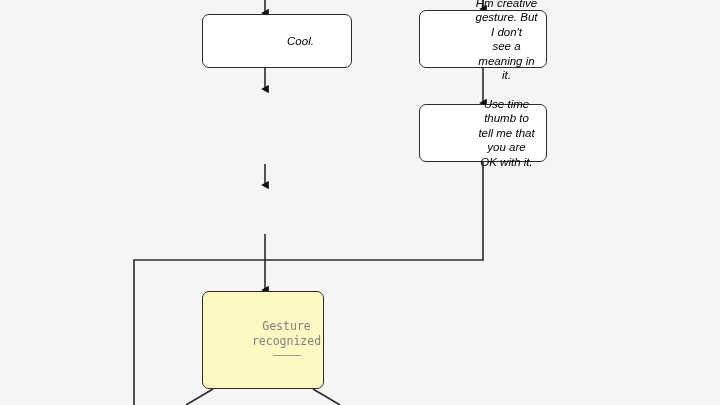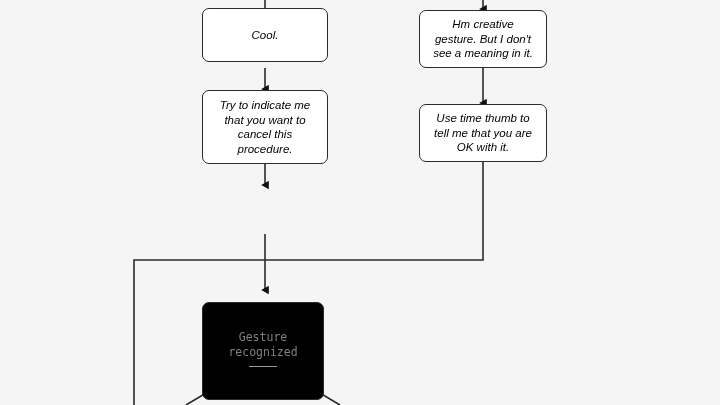--- a/index.html
+++ b/index.html
@@ -30,50 +30,50 @@
     box-sizing: border-box;
     background: #ffffff;
     border: 1.6px solid #2b2b2b;
     border-radius: 7px;
     display: flex;
     flex-direction: column;
     align-items: center;
     justify-content: center;
     text-align: center;
     z-index: 2;
+    padding-left: 47px;
   }
   .node .label {
     font-style: italic;
     font-size: 11.5px;
     line-height: 14.5px;
     color: #000000;
     padding: 0 7px;
     white-space: pre-line;
   }
   .node-status {
-    background: #000000;
-    margin-top: 11px;
+    background: #fef9c3;
   }
   .node-status .mono {
     font-family: "DejaVu Sans Mono", monospace;
     font-size: 11.5px;
     line-height: 15.5px;
     color: #808080;
     white-space: pre-line;
     padding: 0 5px;
   }
   .divider {
     width: 28px;
     height: 1.6px;
     background: #9a9a9a;
     margin: 5px 0;
   }
 
   
-  #node-cool          { left: 202px; top: 8px;  width: 126px; height: 54px; text-align: center; }
+  #node-cool          { left: 202px; top: 14px;  width: 150px; height: 54px; text-align: center; }
   #node-cancel        { left: 202px; top: 90px;  width: 126px; height: 74px; }
   #node-practice      { left: 202px; top: 186px; width: 126px; height: 48px; }
   #node-creative      { left: 419px; top: 10px;  width: 128px; height: 58px; }
   #node-thumb         { left: 419px; top: 104px; width: 128px; height: 58px; }
   #node-recognized    { left: 202px; top: 291px; width: 122px; height: 98px; }
 </style>
 </head>
 <body>
 
 <div id="canvas">
@@ -100,26 +100,20 @@
     <path d="M 483 162 L 483 260 L 134 260 L 134 405" fill="none" stroke="#2b2b2b" stroke-width="1.6"></path>
 
     <line x1="213" y1="389" x2="186" y2="405" stroke="#2b2b2b" stroke-width="1.6"></line>
     <line x1="313" y1="389" x2="340" y2="405" stroke="#2b2b2b" stroke-width="1.6"></line>
   </svg>
 
   <div class="node" id="node-cool">
     <div class="label">Cool.</div>
   </div>
 
-  <div class="node" id="node-cancel">
-    <div class="label">Try to indicate me
-that you want to
-cancel this
-procedure.</div>
-  </div>
 
 
   <div class="node" id="node-creative">
     <div class="label">Hm creative
 gesture. But I don't
 see a meaning in it.</div>
   </div>
 
   <div class="node" id="node-thumb">
     <div class="label">Use time thumb to

